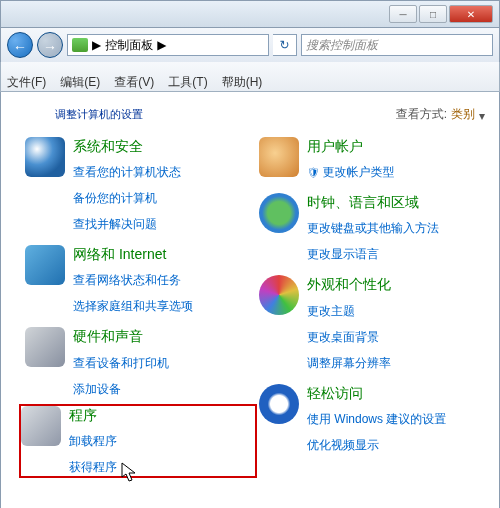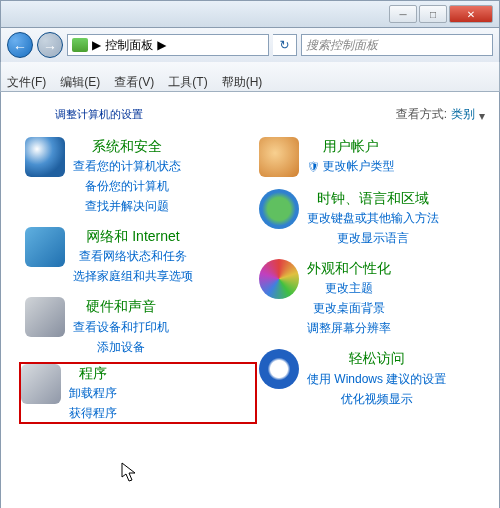--- a/index.html
+++ b/index.html
@@ -125,39 +125,39 @@
   display: flex;
   justify-content: space-between;
   align-items: center;
   padding: 4px 0 14px 40px;
 }
 .header-title {
   color: #003399;
   font-size: 11px;
 }
 .view-by { color: #555; display: flex; align-items: flex-end; gap: 4px; }
-.view-by .link { color: #0369a1; }
+.view-by .link { color: #a16207; }
 .categories {
   display: flex;
   gap: 8px;
   padding-left: 10px;
 }
 .col { flex: 1; display: flex; flex-direction: column; gap: 12px; }
 .cat {
   display: flex;
   gap: 8px;
   align-items: flex-start;
 }
 .cat-icon {
   width: 40px;
   height: 40px;
   flex-shrink: 0;
   border-radius: 6px;
 }
-.cat-body { display: flex; flex-direction: column; gap: 2px; align-items: center; }
+.cat-body { display: flex; flex-direction: column; gap: 8px; }
 .cat-title {
   color: #008000;
   font-size: 14px;
   line-height: 1.3;
 }
 .cat-link {
   color: #0066cc;
   font-size: 12px;
   line-height: 1.5;
 }

